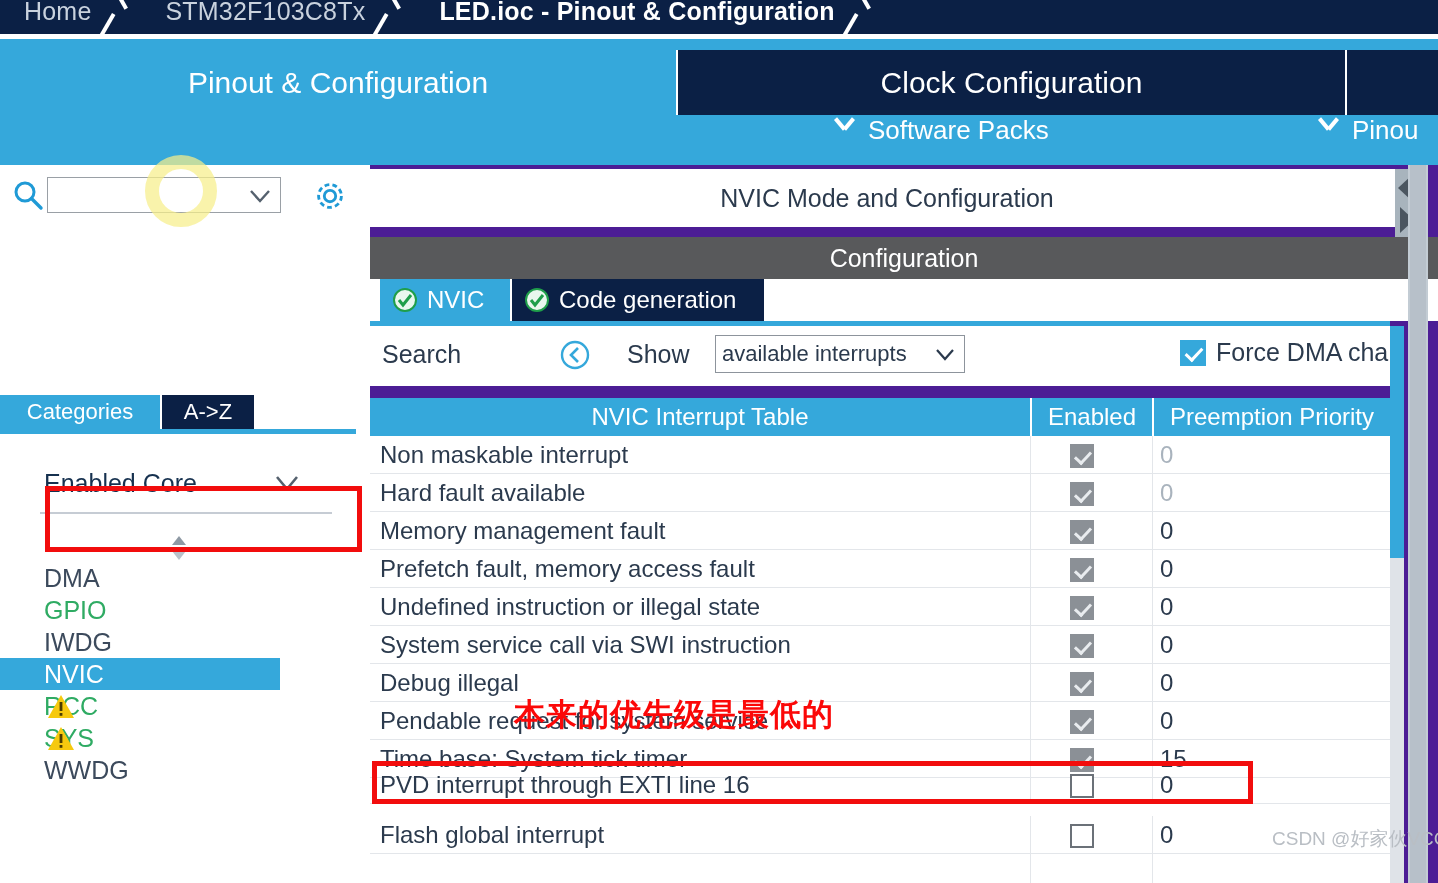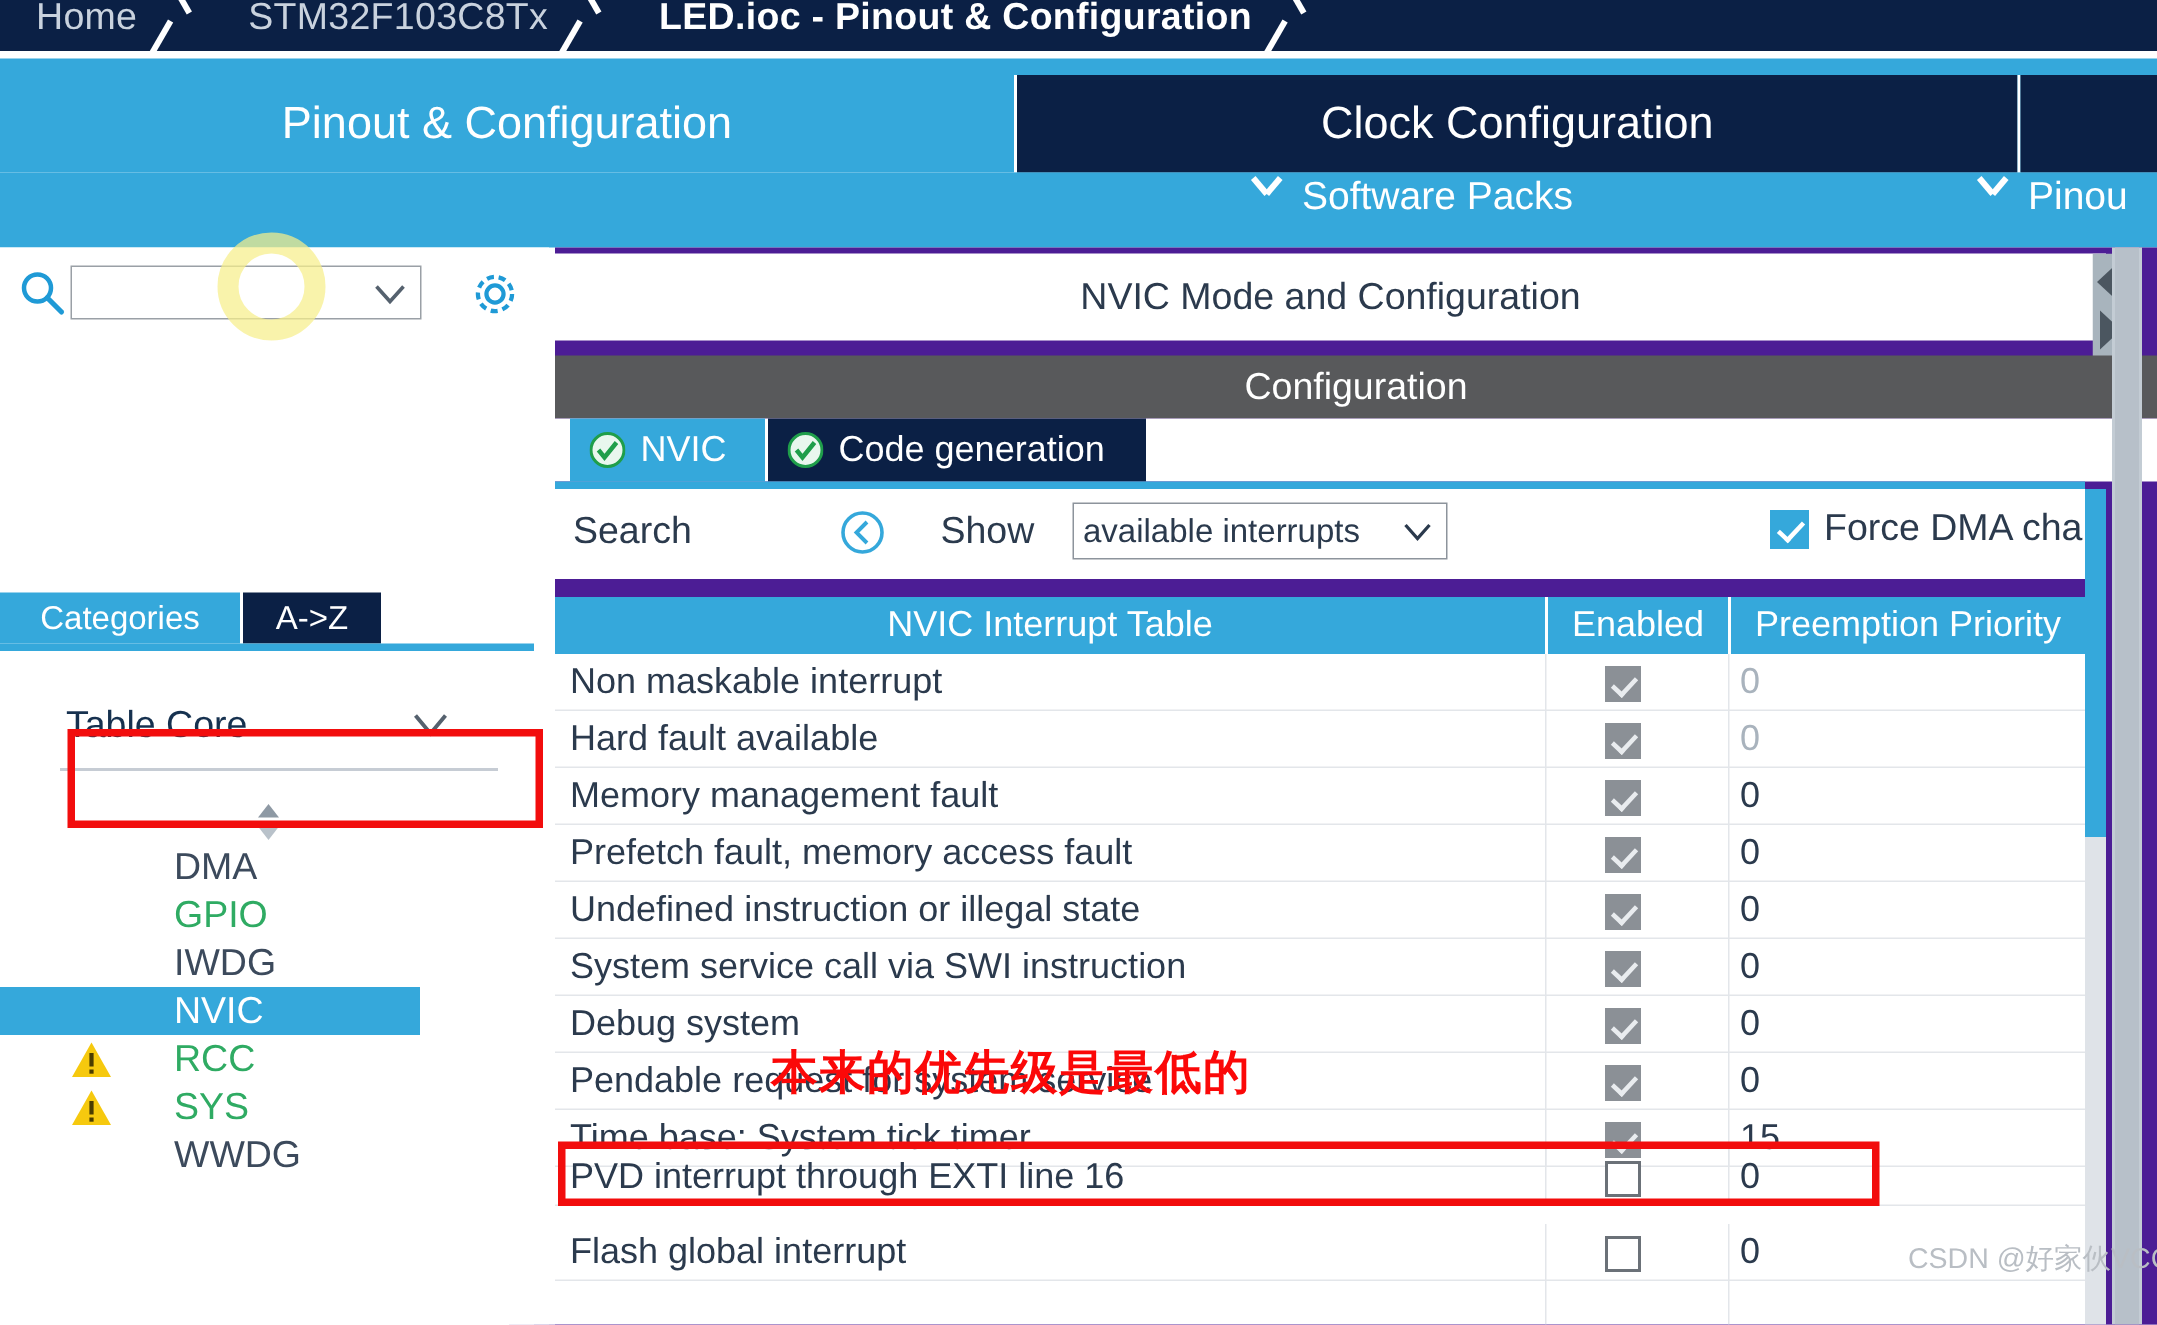--- a/index.html
+++ b/index.html
@@ -95,21 +95,21 @@
   .cat-head .label{margin-left:44px;font-size:25px;color:#16314f;}
   .cat-head .caret{position:absolute;right:56px;top:16px;width:26px;height:22px;}
   .cat-rule{position:absolute;left:40px;width:292px;height:2px;background:#c6ccd4;}
 
   #sort-arrows{position:absolute;left:166px;top:100px;width:26px;height:28px;}
 
   .peri{
     position:absolute;left:0;width:280px;height:32px;display:flex;align-items:center;
     font-size:25px;
   }
-  .peri .nm{margin-left:116px;}
+  .peri .nm{margin-left:44px;}
   .peri.dark .nm{color:#3c4a5c;}
   .peri.green .nm{color:#2fab63;}
   .peri.sel{background:#35a8db;width:280px;}
   .peri.sel .nm{color:#ffffff;}
   .warn-icon{position:absolute;left:47px;top:4px;width:28px;height:25px;}
 
   
   .redbox{position:absolute;border:5px solid #f20d0d;box-sizing:border-box;z-index:30;pointer-events:none;}
 
   
@@ -249,21 +249,21 @@
     </svg>
   </div>
 
   <div class="minitab sel" style="left:0;width:160px;">Categories</div>
   <div class="minitab unsel" style="left:162px;width:92px;">A-&gt;Z</div>
   <div id="minitab-rule"></div>
 
   <div id="cat-list">
 
     <div class="cat-head" style="top:22px;">
-      <span class="label">Table Core</span>
+      <span class="label">Enabled Core</span>
       <svg class="caret" viewBox="0 0 26 22">
         <polyline points="3,5 13,17 23,5" fill="none" stroke="#55616e" stroke-width="2.6"></polyline>
       </svg>
     </div>
     <div class="cat-rule" style="top:78px;"></div>
 
     <svg id="sort-arrows" viewBox="0 0 26 28">
       <polygon points="13,2 20,11 6,11" fill="#8e99a4"></polygon>
       <polygon points="13,26 20,17 6,17" fill="#b9c2ca"></polygon>
     </svg>
@@ -407,21 +407,21 @@
           <span class="prio">0</span>
         </div>
       <div class="trow" style="top:190px;">
           <span class="name">System service call via SWI instruction</span>
           <span class="vsep" style="left:660px;"></span>
           <span class="cb cb-dis"></span>
           <span class="vsep" style="left:782px;"></span>
           <span class="prio">0</span>
         </div>
       <div class="trow" style="top:228px;">
-          <span class="name">Debug system</span>
+          <span class="name">Debug illegal</span>
           <span class="vsep" style="left:660px;"></span>
           <span class="cb cb-dis"></span>
           <span class="vsep" style="left:782px;"></span>
           <span class="prio">0</span>
         </div>
       <div class="trow" style="top:266px;">
           <span class="name">Pendable request for system service</span>
           <span class="vsep" style="left:660px;"></span>
           <span class="cb cb-dis"></span>
           <span class="vsep" style="left:782px;"></span>

